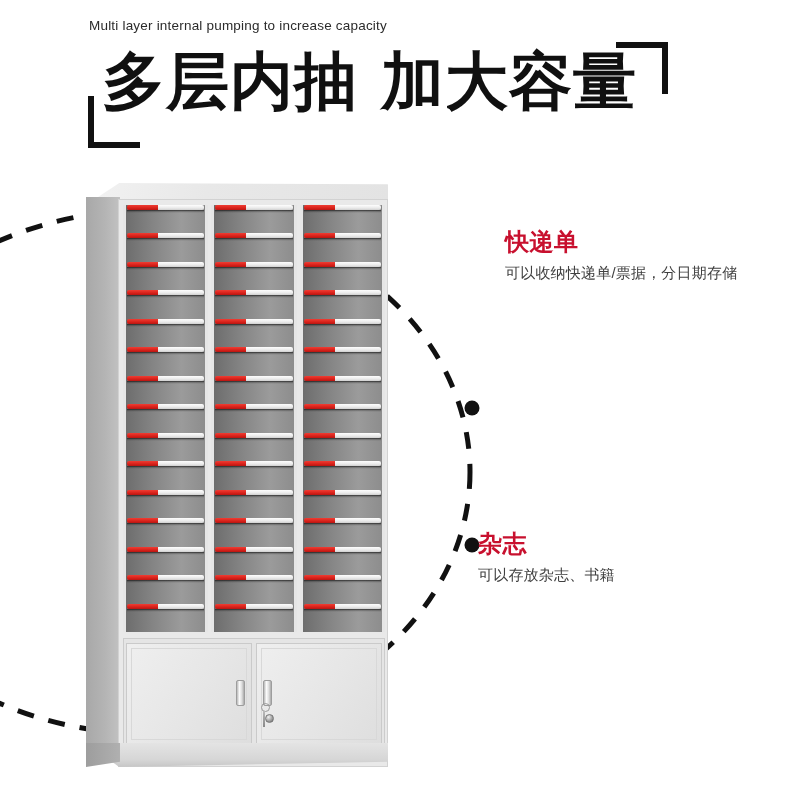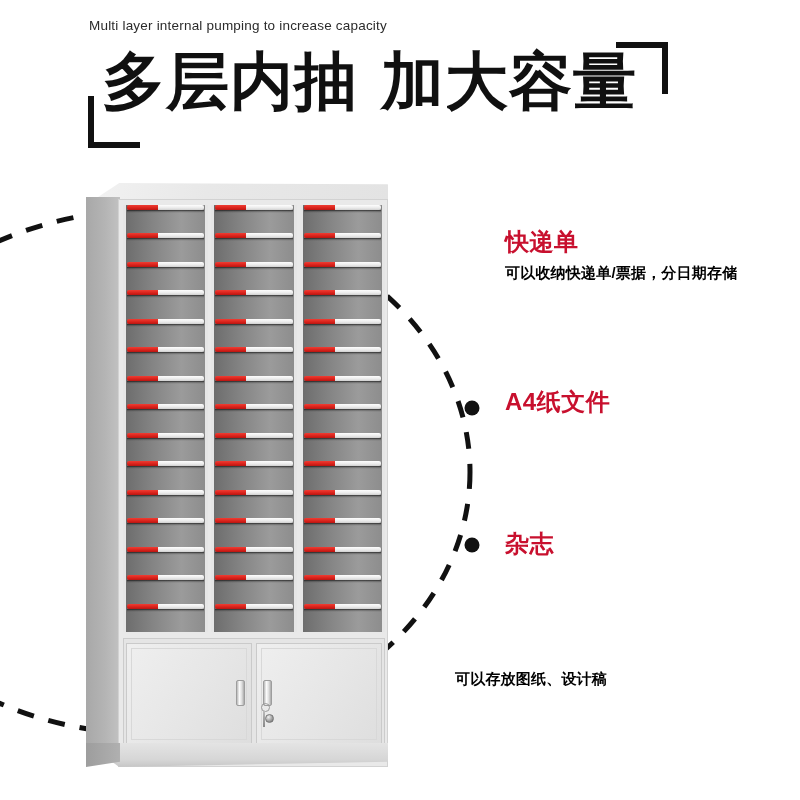--- a/index.html
+++ b/index.html
@@ -264,28 +264,27 @@
   .annotation-heading {
     font-size: 24px;
     font-weight: bold;
     color: #c8102e;
     line-height: 1.15;
     margin-bottom: 6px;
     letter-spacing: .5px;
   }
   .annotation-body {
     font-size: 15px;
-    color: #000000;
+    color: #404040;
     line-height: 1.42;
     letter-spacing: .2px;
-    font-weight: bold;
   }
   #annotation-0 { left: 505px; top: 228px; }
   #annotation-1 { left: 505px; top: 388px; }
-  #annotation-2 { left: 505px; top: 530px; }
+  #annotation-2 { left: 478px; top: 530px; }
   #annotation-3 { left: 455px; top: 668px; }
 </style>
 </head>
 <body>
 
 <div id="page">
 
   <div id="header-subtitle">Multi layer internal pumping to increase capacity</div>
 
   <div id="title-block">
@@ -651,24 +650,23 @@
     <div id="cabinet-plinth"></div>
     <div id="plinth-side"></div>
   </div>
 
   <div class="annotation" id="annotation-0">
     <div class="annotation-heading">快递单</div>
     <div class="annotation-body">可以收纳快递单/票据，分日期存储</div>
   </div>
 
   <div class="annotation" id="annotation-1">
-    <div class="annotation-heading">A4纸文件</div>
   </div>
 
   <div class="annotation" id="annotation-2">
     <div class="annotation-heading">杂志</div>
+    <div class="annotation-body">可以存放杂志、书籍</div>
   </div>
 
   <div class="annotation" id="annotation-3">
-    <div class="annotation-body">可以存放图纸、设计稿</div>
   </div>
 
 </div>
 
 </body></html>

